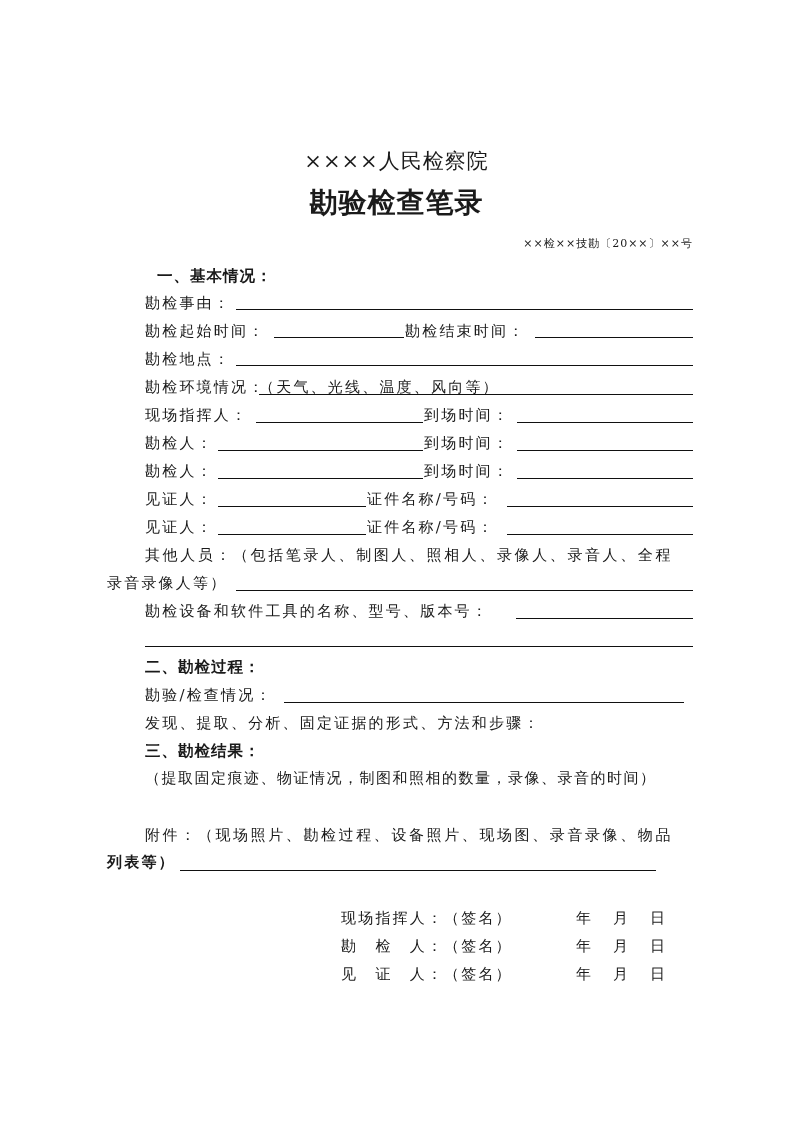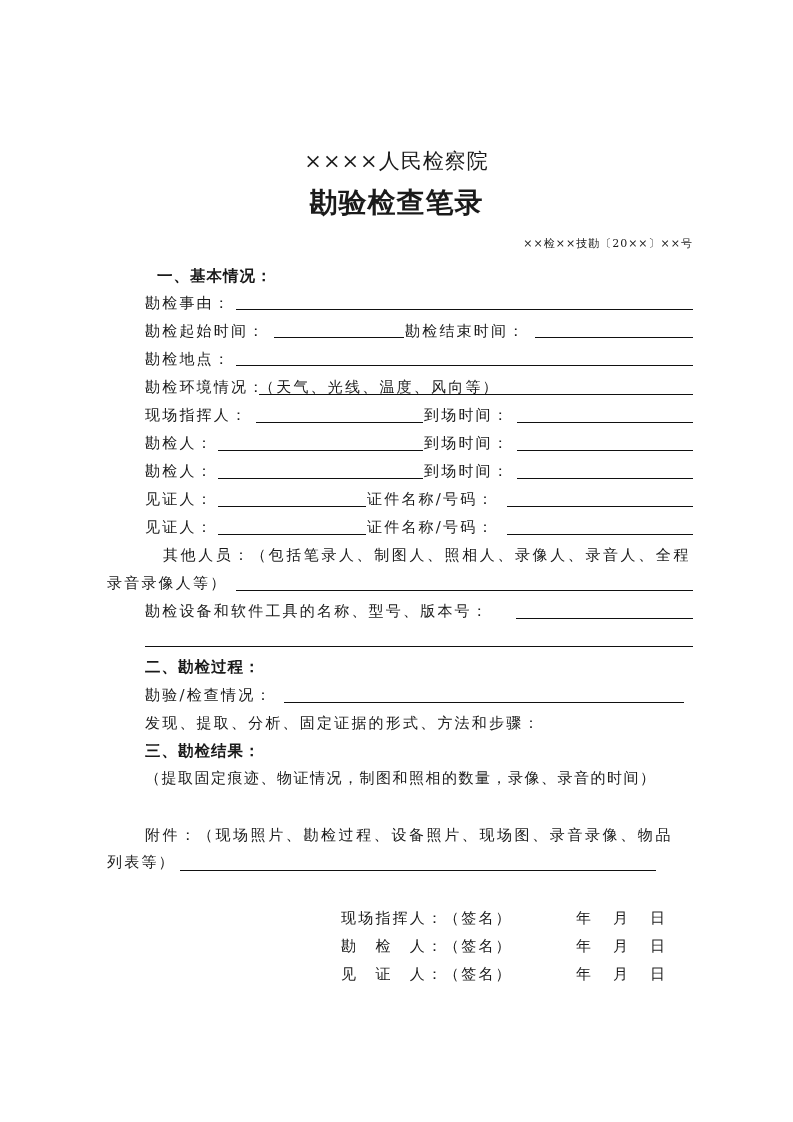--- a/index.html
+++ b/index.html
@@ -57,38 +57,38 @@
 <div class="abs txt" style="left:145px; top:489px;">见证人：</div>
 <div class="line" style="left:218px; width:148px; top:506px;"></div>
 <div class="abs txt" style="left:367px; top:489px;">证件名称/号码：</div>
 <div class="line" style="left:507px; width:186px; top:506px;"></div>
 
 <div class="abs txt" style="left:145px; top:517px;">见证人：</div>
 <div class="line" style="left:218px; width:148px; top:534px;"></div>
 <div class="abs txt" style="left:367px; top:517px;">证件名称/号码：</div>
 <div class="line" style="left:507px; width:186px; top:534px;"></div>
 
-<div class="abs txt" style="left:145px; top:545px; letter-spacing:2.6px;margin-left:18px;">其他人员：（包括笔录人、制图人、照相人、录像人、录音人、全程</div>
+<div class="abs txt" style="left:145px; top:545px; letter-spacing:2.6px;">其他人员：（包括笔录人、制图人、照相人、录像人、录音人、全程</div>
 <div class="abs txt" style="left:107px; top:573px;">录音录像人等）</div>
 <div class="line" style="left:236px; width:457px; top:590px;"></div>
 
 <div class="abs txt" style="left:145px; top:601px;">勘检设备和软件工具的名称、型号、版本号：</div>
 <div class="line" style="left:516px; width:177px; top:618px;"></div>
 <div class="line" style="left:145px; width:548px; top:646px;"></div>
 
 <div class="abs sec" style="left:145px; top:657px;">二、勘检过程：</div>
 <div class="abs txt" style="left:145px; top:685px;">勘验/检查情况：</div>
 <div class="line" style="left:284px; width:400px; top:702px;"></div>
 <div class="abs txt" style="left:145px; top:713px;">发现、提取、分析、固定证据的形式、方法和步骤：</div>
 
 <div class="abs sec" style="left:145px; top:741px;text-align:right;">三、勘检结果：</div>
 <div class="abs txt" style="left:145px; top:768px; letter-spacing:1.5px;">（提取固定痕迹、物证情况，制图和照相的数量，录像、录音的时间）</div>
 
 <div class="abs txt" style="left:145px; top:825px; letter-spacing:2.6px;">附件：（现场照片、勘检过程、设备照片、现场图、录音录像、物品</div>
-<div class="abs txt" style="left:107px; top:852px;">列表等）</div>
+<div class="abs txt" style="left:107px; top:852px;font-weight:bold;">列表等）</div>
 <div class="line" style="left:180px; width:476px; top:870px;"></div>
 
 <div class="abs txt" style="left:341px; top:908px;">现场指挥人：</div>
 <div class="abs txt" style="left:444px; top:908px;">（签名）</div>
 <div class="abs txt" style="left:576px; top:908px;">年</div>
 <div class="abs txt" style="left:613px; top:908px;">月</div>
 <div class="abs txt" style="left:650px; top:908px;">日</div>
 
 <div class="abs txt" style="left:341px; top:936px;">勘　检　人：</div>
 <div class="abs txt" style="left:444px; top:936px;">（签名）</div>

